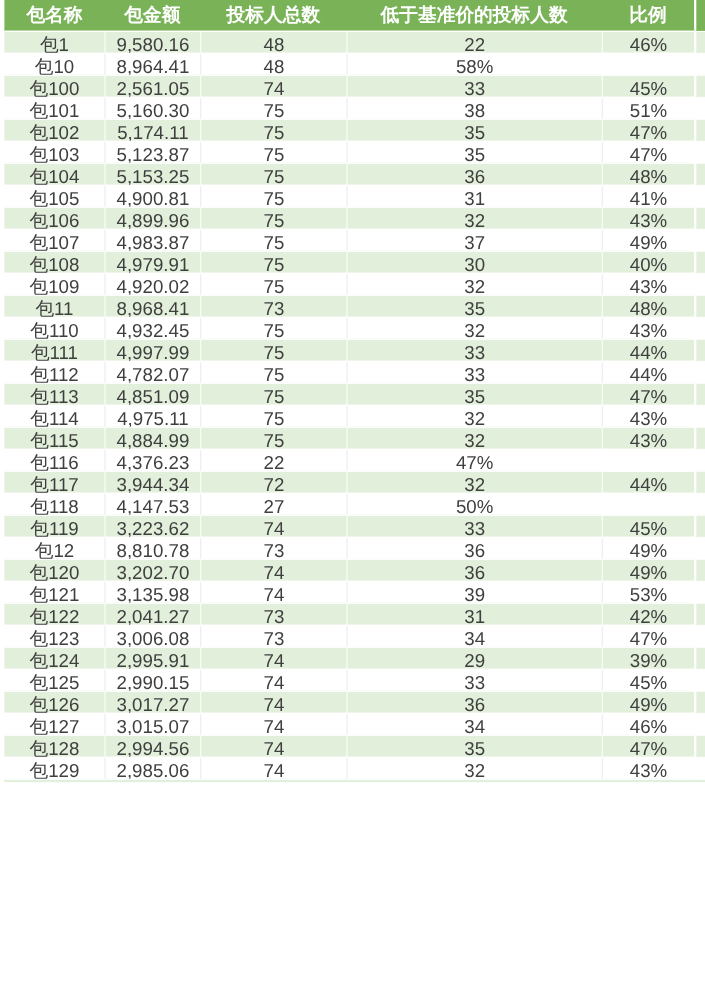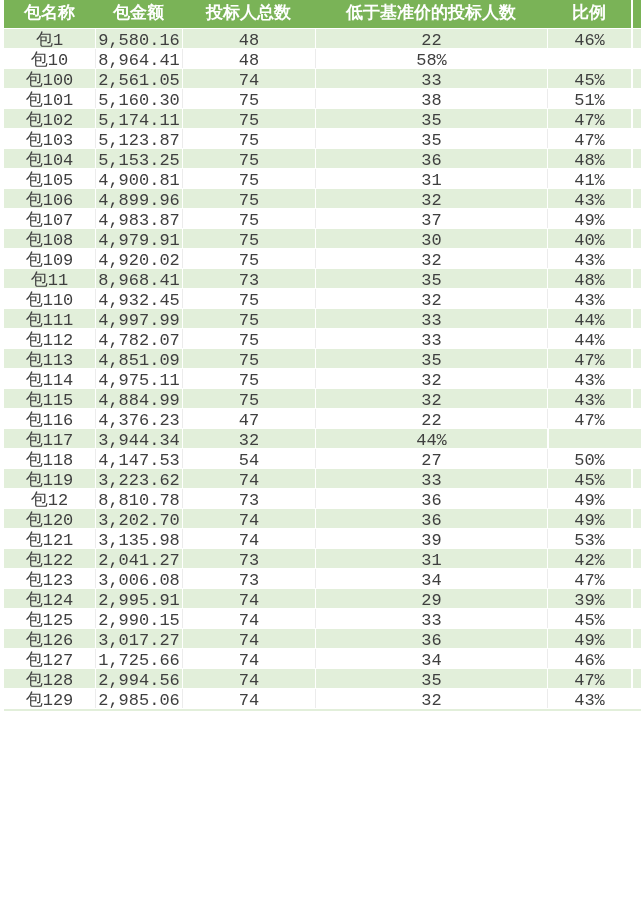--- a/index.html
+++ b/index.html
@@ -8,21 +8,21 @@
     --header-bg:#7AB357;
     --band-bg:#E2EFDA;
     --text:#3F3F3F;
     --header-text:#FFFFFF;
     --grid-on-white:#ECECEC;
     --grid-on-green:rgba(255,255,255,.95);
   }
   .screen{
     width:641px;height:901px;overflow:hidden;background:#fff;
     padding-left:4px;
-    font-family:Liberation Mono, monospace;
+    font-family:Liberation Sans, sans-serif;
     color:var(--text);
   }
   .grid-row{
     display:grid;
     grid-template-columns:91px 87px 133px 232px 84px 10px;
     width:637px;
   }
   .header-row{
     height:28px;line-height:28px;
     background:var(--header-bg);
@@ -215,36 +215,35 @@
       <div class="cell">包115</div>
       <div class="cell">4,884.99</div>
       <div class="cell">75</div>
       <div class="cell">32</div>
       <div class="cell">43%</div>
       <div class="cell sliver"></div>
     </div>
       <div class="grid-row data-row plain">
       <div class="cell">包116</div>
       <div class="cell">4,376.23</div>
-      <div class="cell">47</div>
       <div class="cell">22</div>
       <div class="cell">47%</div>
       <div class="cell sliver"></div>
     </div>
       <div class="grid-row data-row band">
       <div class="cell">包117</div>
       <div class="cell">3,944.34</div>
+      <div class="cell">72</div>
       <div class="cell">32</div>
       <div class="cell">44%</div>
       <div class="cell sliver"></div>
     </div>
       <div class="grid-row data-row plain">
       <div class="cell">包118</div>
       <div class="cell">4,147.53</div>
-      <div class="cell">54</div>
       <div class="cell">27</div>
       <div class="cell">50%</div>
       <div class="cell sliver"></div>
     </div>
       <div class="grid-row data-row band">
       <div class="cell">包119</div>
       <div class="cell">3,223.62</div>
       <div class="cell">74</div>
       <div class="cell">33</div>
       <div class="cell">45%</div>
@@ -309,21 +308,21 @@
       <div class="grid-row data-row band">
       <div class="cell">包126</div>
       <div class="cell">3,017.27</div>
       <div class="cell">74</div>
       <div class="cell">36</div>
       <div class="cell">49%</div>
       <div class="cell sliver"></div>
     </div>
       <div class="grid-row data-row plain">
       <div class="cell">包127</div>
-      <div class="cell">1,725.66</div>
+      <div class="cell">3,015.07</div>
       <div class="cell">74</div>
       <div class="cell">34</div>
       <div class="cell">46%</div>
       <div class="cell sliver"></div>
     </div>
       <div class="grid-row data-row band">
       <div class="cell">包128</div>
       <div class="cell">2,994.56</div>
       <div class="cell">74</div>
       <div class="cell">35</div>

